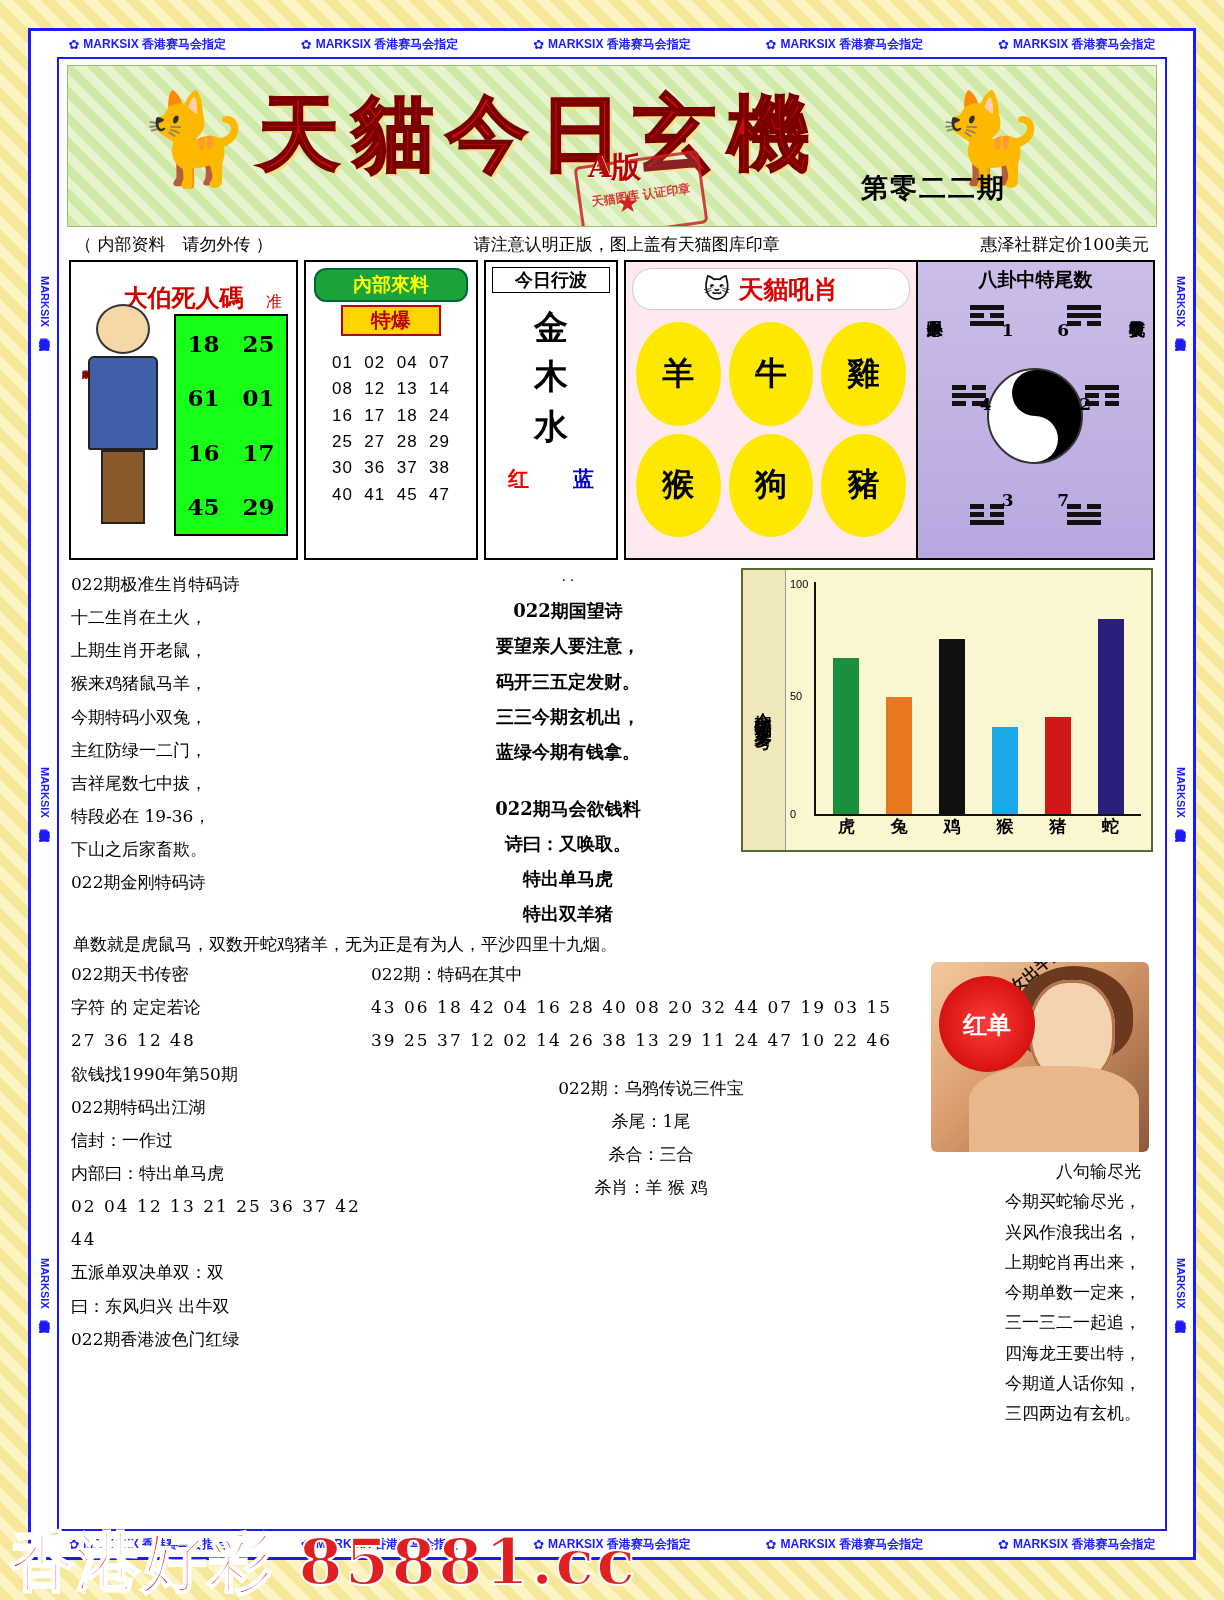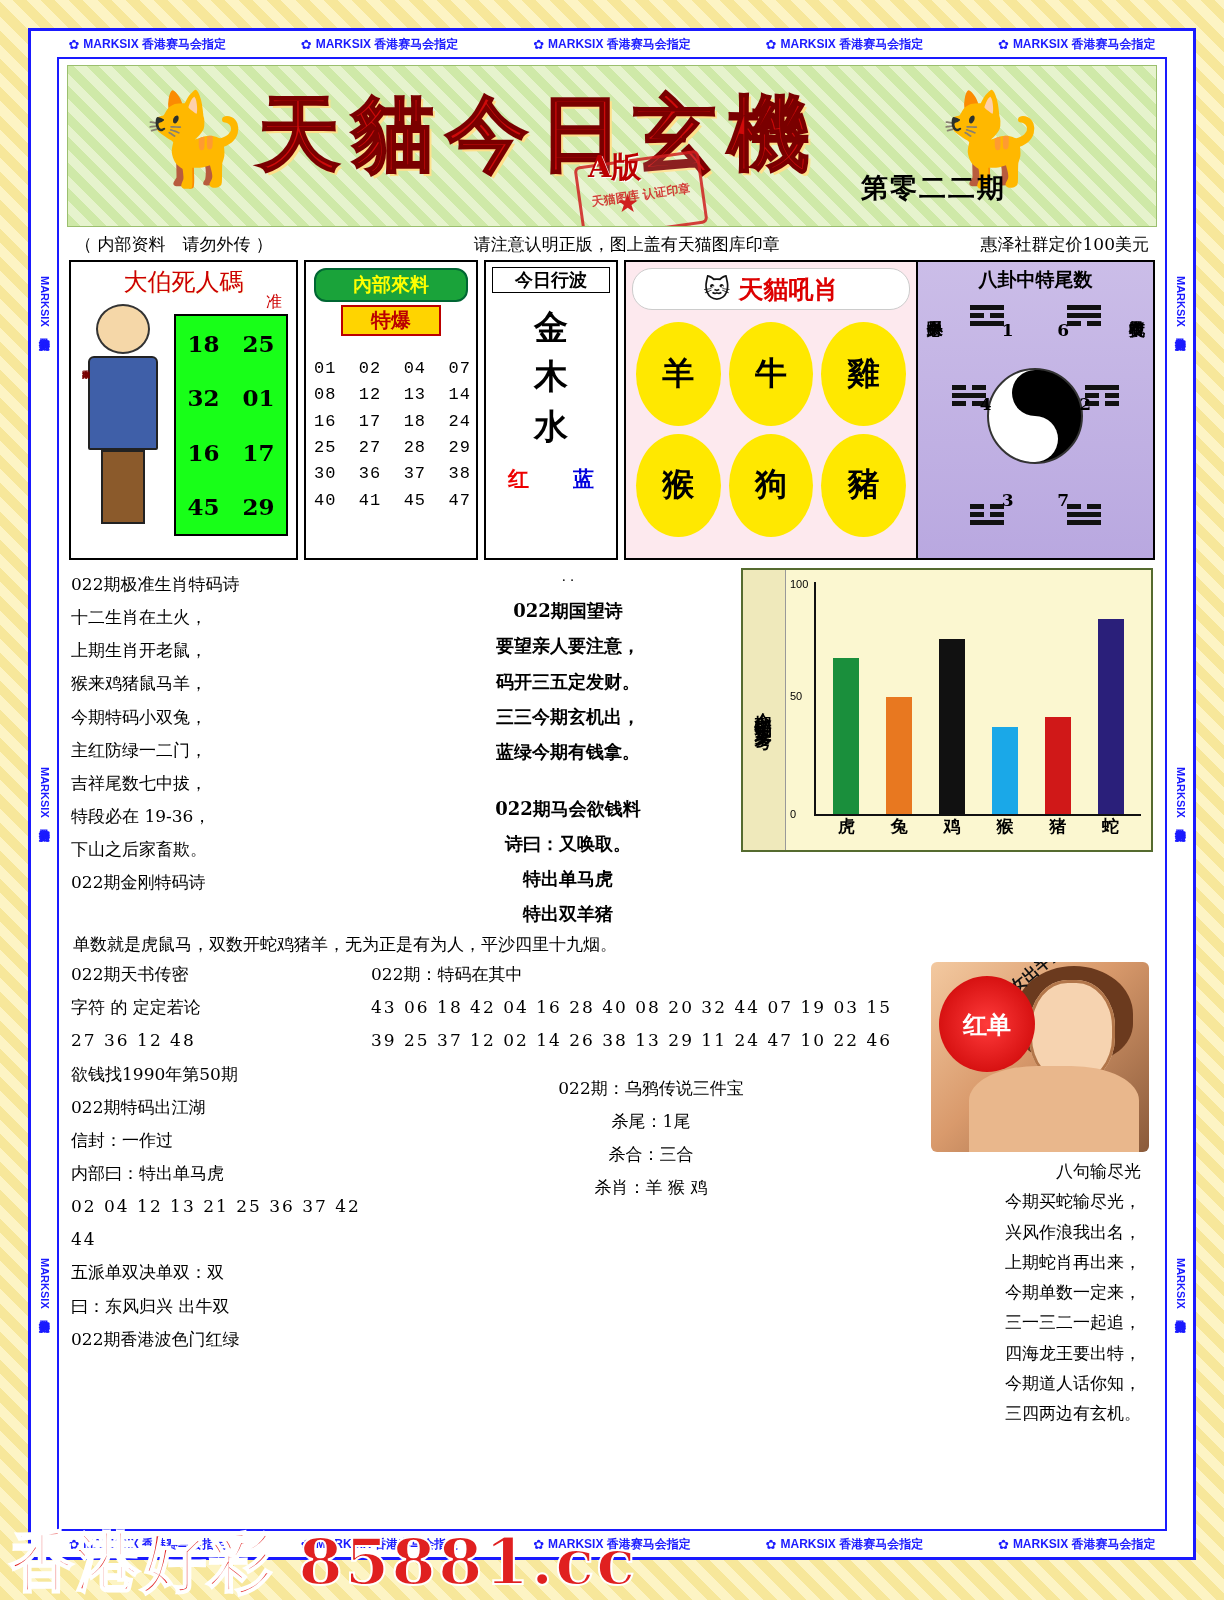--- a/index.html
+++ b/index.html
@@ -91,22 +91,22 @@
     font-family:"DejaVu Serif","Liberation Serif",serif;
   }
   
   .toprow{display:flex;gap:6px;margin:0 8px;height:300px;}
   .box{border:2px solid #000;background:#fff;position:relative;}
   .b1{width:225px;}
   .b2{width:170px;}
   .b3{width:130px;}
   .b4{flex:1;}
   .b1 .hdr{
-    text-align:center;font-size:24px;font-weight:normal;color:#c00;
-    font-family:"DejaVu Serif",serif;padding-top:4px;
+    text-align:center;font-size:24px;font-weight:bold;color:#c00;
+    font-family:"DejaVu Serif",serif;padding-top:20px;
     text-shadow:1px 1px 0 #ffd;
   }
   .oldman{
     position:absolute;left:6px;top:42px;width:92px;height:230px;
     display:flex;flex-direction:column;align-items:center;
   }
   .om-head{width:50px;height:46px;border-radius:50%;background:#f5d7a8;border:2px solid #333;position:relative;}
   .om-body{width:66px;height:90px;background:#3f5fa8;border:2px solid #222;border-radius:6px 6px 2px 2px;margin-top:2px;}
   .om-legs{width:40px;height:70px;background:#8b5a2b;border:2px solid #222;}
   .om-label{position:absolute;left:2px;top:60px;font-size:8px;writing-mode:vertical-rl;color:#700;}
@@ -121,22 +121,22 @@
     margin:6px 8px 0 8px;text-align:center;background:#1aa33a;color:#ff0;
     border:2px solid #063;border-radius:12px;font-size:19px;font-weight:bold;padding:2px 0;
     font-family:"DejaVu Serif",serif;
   }
   .b2 .sub{
     margin:3px auto 0;width:96px;text-align:center;background:#ffd400;border:2px solid #b00;
     color:#b00;font-size:20px;font-weight:bold;border-radius:0;
     font-family:"DejaVu Serif",serif;
   }
   .b2 .nums{
-    margin-top:20px;padding:0 8px;font-size:17px;line-height:1.55;
-    font-family:Liberation Mono, monospace;letter-spacing:1px;text-align:center;
+    margin-top:14px;padding:0 8px;font-size:17px;line-height:1.55;
+    font-family:Liberation Sans, sans-serif;letter-spacing:1px;text-align:center;
   }
   .b3 .hdr3{
     margin:5px 6px;border:1px solid #000;text-align:center;font-size:18px;font-weight:bold;
     background:#fff;font-family:"DejaVu Serif",serif;
   }
   .b3 .elems{
     text-align:center;font-size:34px;font-weight:bold;line-height:1.45;margin-top:10px;
     font-family:"DejaVu Serif",serif;
   }
   .b3 .colors{display:flex;justify-content:space-around;font-size:21px;font-weight:bold;margin-top:14px;
@@ -318,21 +318,21 @@
         <div style="position:absolute;right:14px;top:30px;font-size:16px;color:#c00;font-family:'DejaVu Serif',serif;">准</div>
         <div class="oldman">
           <div class="om-head"></div>
           <div class="om-body"></div>
           <div class="om-legs"></div>
           <div class="om-label">本期来自天猫图库</div>
         </div>
         <div class="numgrid">
           <span>18</span>
           <span>25</span>
-          <span>32</span>
+          <span>61</span>
           <span>01</span>
           <span>16</span>
           <span>17</span>
           <span>45</span>
           <span>29</span>
         </div>
       </div>
 
       <div class="box b2">
         <div class="ribbon">內部來料</div>

